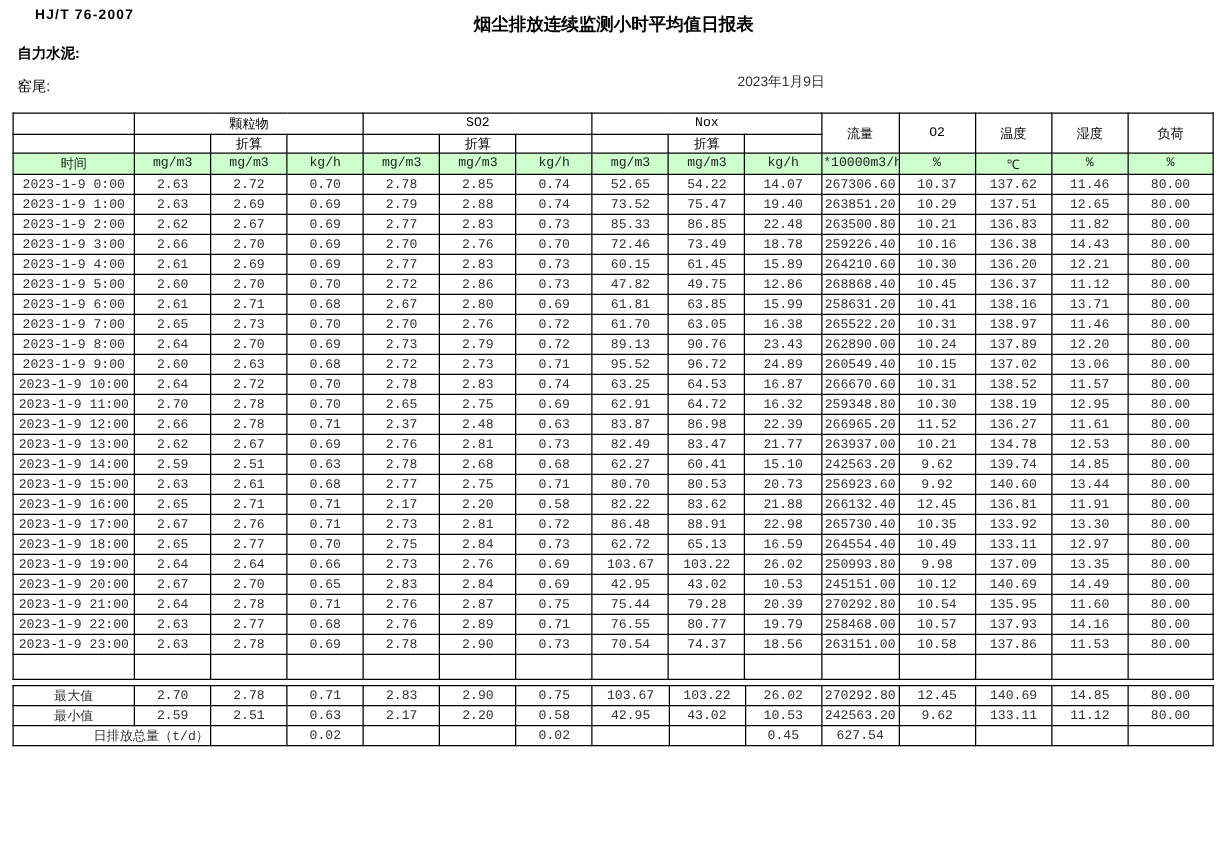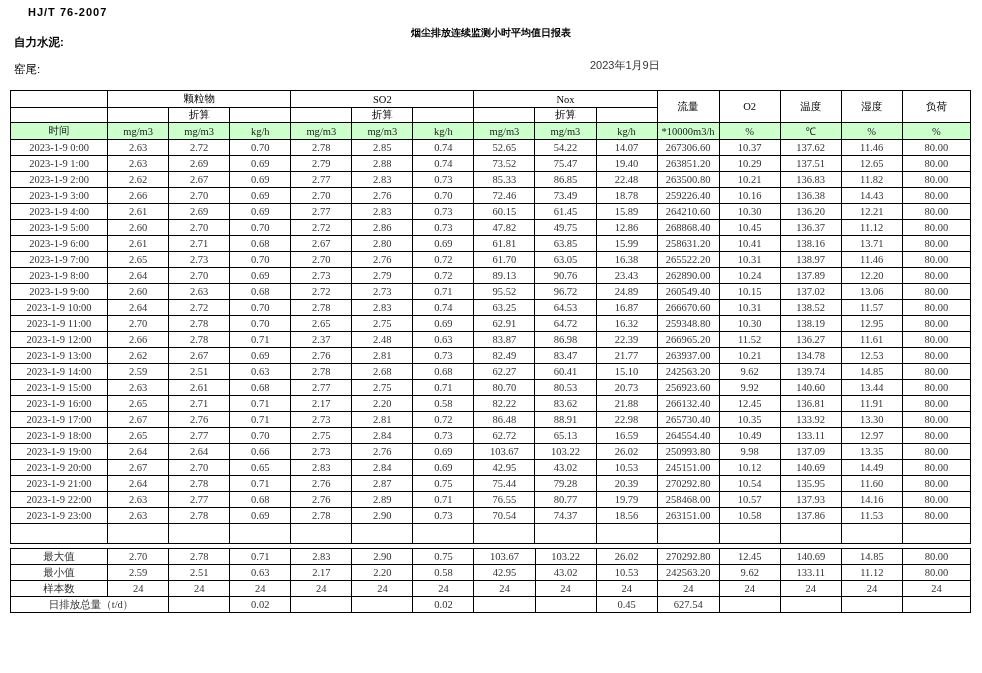--- a/index.html
+++ b/index.html
@@ -1,33 +1,33 @@
 <!DOCTYPE html>
 <html><head>
 <meta charset="utf-8">
 <style>
   html,body{margin:0;padding:0;background:#fff;}
   .page{position:relative;width:982px;height:637px;background:#ffffff;
         font-family:"Liberation Sans", sans-serif;color:#000;overflow:hidden;}
   .hdr-standard{position:absolute;left:28px;top:6px;font-weight:bold;font-size:11px;letter-spacing:1px;}
-  .hdr-title{position:absolute;left:0;width:100%;top:26px;text-align:center;font-weight:bold;font-size:10px;}
+  .hdr-title{position:absolute;left:0;width:100%;top:11px;text-align:center;font-weight:bold;font-size:14px;}
   .hdr-company{position:absolute;left:14px;top:35px;font-weight:bold;font-size:11.5px;text-align:right;}
   .hdr-site{position:absolute;left:14px;top:62px;font-weight:normal;font-size:11.5px;}
   .hdr-date{position:absolute;left:590px;top:58px;font-size:11px;color:#333;}
   .tables{position:absolute;left:10px;top:90px;}
   table{border-collapse:collapse;table-layout:fixed;width:961px;
-        font-family:Liberation Serif, serif;}
+        font-family:Liberation Mono, monospace;}
   td{border:1px solid #000;text-align:center;vertical-align:middle;
      font-size:10.5px;color:#333;height:15px;padding:0 1px;white-space:nowrap;overflow:hidden;}
   .hrow1 td{height:16px;color:#000;}
   .hrow2 td{height:13px;color:#000;}
   .unit-row td{background:#ccffcc;height:16px;color:#222;margin-left:40px;}
   .empty-row td{height:19px;}
   .summary{margin-top:4px;}
-  .left{text-align:center;padding-left:4px;}
+  .left{text-align:right;padding-left:4px;}
   .footer-line{position:absolute;font-size:11px;color:#333;}
   .ft1{left:14px;top:641px;margin-left:40px;}
   .ft2{left:14px;top:657px;margin-left:12px;}
   .ft2b{left:167px;top:657px;}
 </style>
 </head>
 <body>
 
 <div class="page">
 
@@ -574,37 +574,20 @@
             <td>42.95</td>
             <td>43.02</td>
             <td>10.53</td>
             <td>242563.20</td>
             <td>9.62</td>
             <td>133.11</td>
             <td>11.12</td>
             <td>80.00</td>
           </tr>
           <tr>
-            <td>样本数</td>
-            <td>24</td>
-            <td>24</td>
-            <td>24</td>
-            <td>24</td>
-            <td>24</td>
-            <td>24</td>
-            <td>24</td>
-            <td>24</td>
-            <td>24</td>
-            <td>24</td>
-            <td>24</td>
-            <td>24</td>
-            <td>24</td>
-            <td>24</td>
-          </tr>
-          <tr>
             <td colspan="2" class="left">日排放总量（t/d）</td>
             <td></td>
             <td>0.02</td>
             <td></td>
             <td></td>
             <td>0.02</td>
             <td></td>
             <td></td>
             <td>0.45</td>
             <td>627.54</td>

